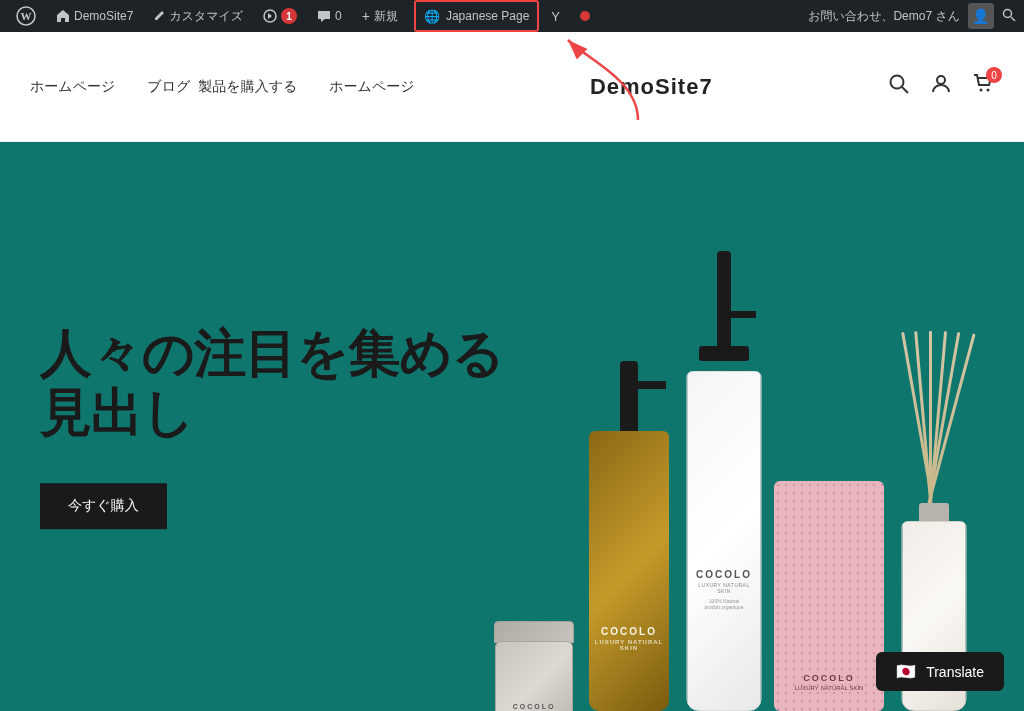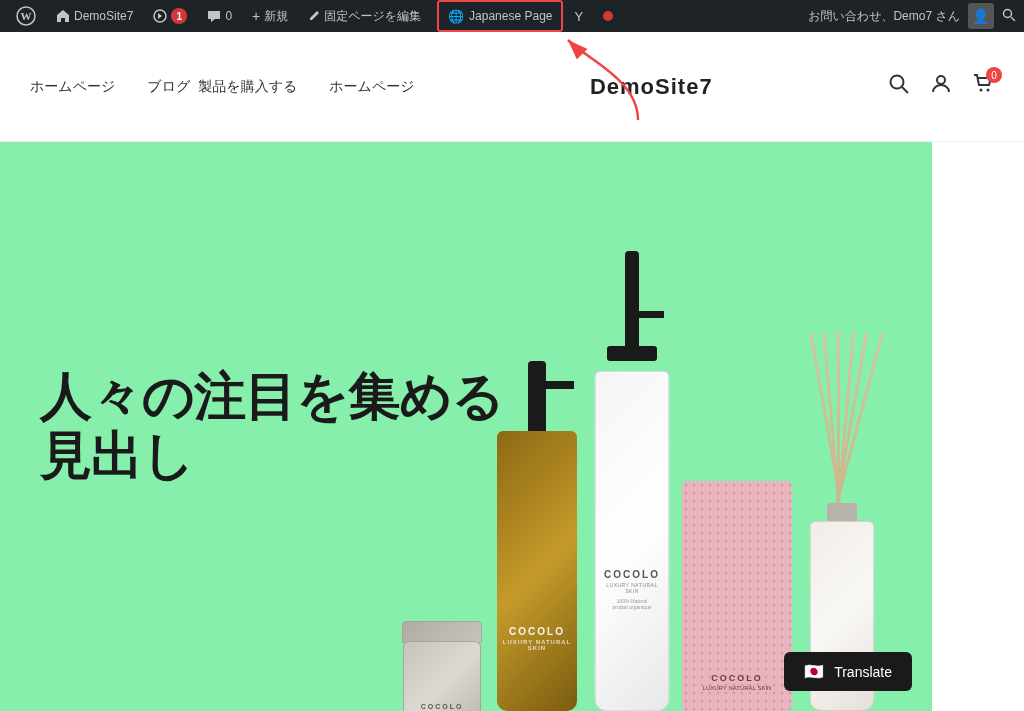--- a/index.html
+++ b/index.html
@@ -133,23 +133,23 @@
       height: 16px;
       font-size: 10px;
       display: flex;
       align-items: center;
       justify-content: center;
     }
 
     
     #hero {
       position: relative;
-      width: 932px;
+      width: 1024px;
       height: 569px;
-      background: #86efac;
+      background: #0f766e;
       overflow: hidden;
     }
     #hero-content {
       position: absolute;
       left: 40px;
       top: 50%;
       transform: translateY(-50%);
       z-index: 2;
     }
     #hero-heading {
@@ -445,20 +445,26 @@
     </svg>
   </div>
 
   <div class="admin-bar-item">
     <svg width="14" height="14" viewBox="0 0 14 14" style="fill:#c3c4c7">
       <path d="M7 1L1 6v7h4V9h4v4h4V6z"></path>
     </svg>
     <span>DemoSite7</span>
   </div>
 
+  <div class="admin-bar-item">
+    <svg width="12" height="12" viewBox="0 0 12 12" style="fill:#c3c4c7">
+      <path d="M9 1l2 2-7 7H2V8z"></path>
+    </svg>
+    <span>カスタマイズ</span>
+  </div>
 
   <div class="admin-bar-item">
     <svg width="14" height="14" viewBox="0 0 14 14" style="fill:#c3c4c7">
       <circle cx="7" cy="7" r="6" fill="none" stroke="#c3c4c7" stroke-width="1.5"></circle>
       <path d="M5 4l4 3-4 3V4z" fill="#c3c4c7"></path>
     </svg>
     <span class="admin-badge">1</span>
   </div>
 
   <div class="admin-bar-item">
@@ -466,26 +472,20 @@
       <path d="M1 1h12v8H8l-4 3V9H1z"></path>
     </svg>
     <span>0</span>
   </div>
 
   <div class="admin-bar-item">
     <span style="font-size:14px;color:#c3c4c7;">+</span>
     <span>新規</span>
   </div>
 
-  <div class="admin-bar-item">
-    <svg width="12" height="12" viewBox="0 0 12 12" style="fill:#c3c4c7">
-      <path d="M9 1l2 2-7 7H2V8z"></path>
-    </svg>
-    <span>固定ページを編集</span>
-  </div>
 
   <div class="admin-bar-item translate-highlight" style="margin-left:4px;">
     <span class="translate-icon" style="font-size:13px;">🌐</span>
     <span>Japanese Page</span>
   </div>
 
   <div class="admin-bar-item">
     <span style="font-size:13px;color:#c3c4c7;">Y</span>
   </div>
 
@@ -555,20 +555,21 @@
     </div>
   </div>
 </div>
 
 <div id="hero">
   <div id="hero-content">
     <h1 id="hero-heading">
       <span>人々の注目を集める</span><br>
       <span>見出し</span>
     </h1>
+    <button id="hero-button">今すぐ購入</button>
   </div>
 
   <div id="hero-products">
     <div class="product-group">
 
       <div class="jar2-container" style="margin-bottom:-20px; z-index:3;">
         <div class="jar2-lid"></div>
         <div class="jar2-body">
           <div class="jar2-label">COCOLO</div>
         </div>

